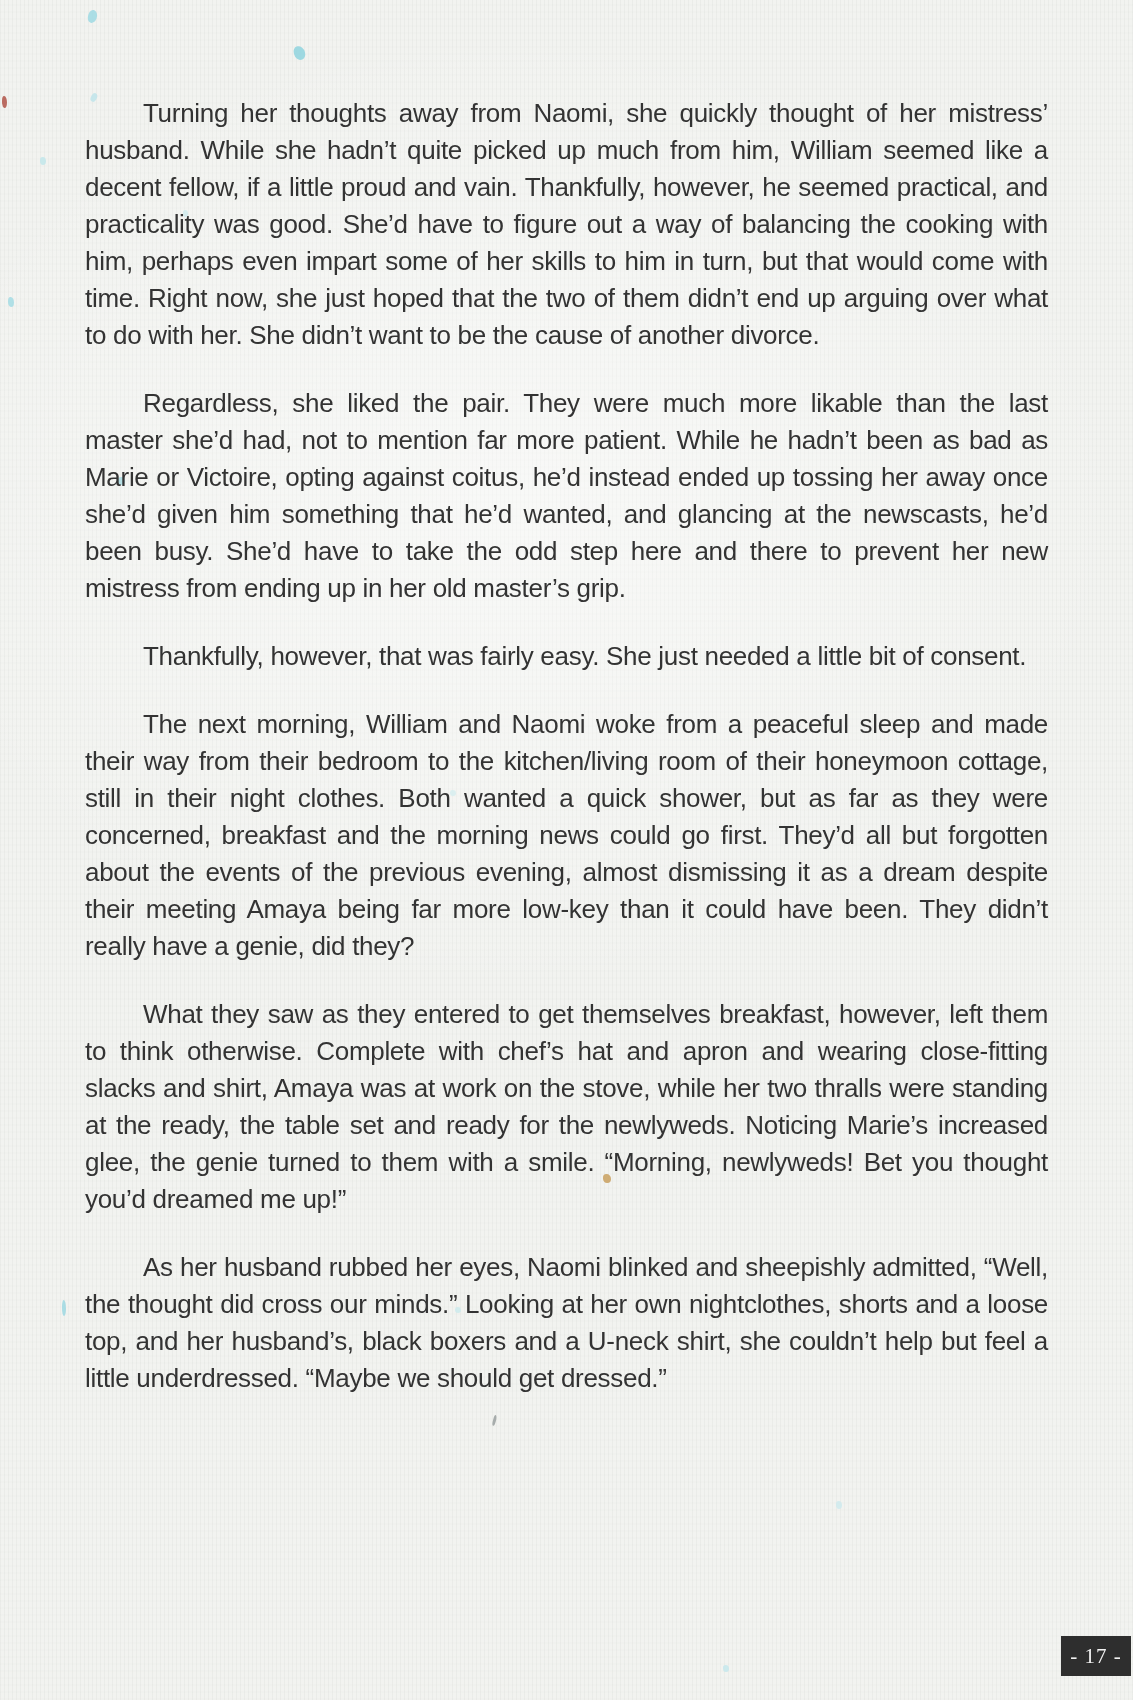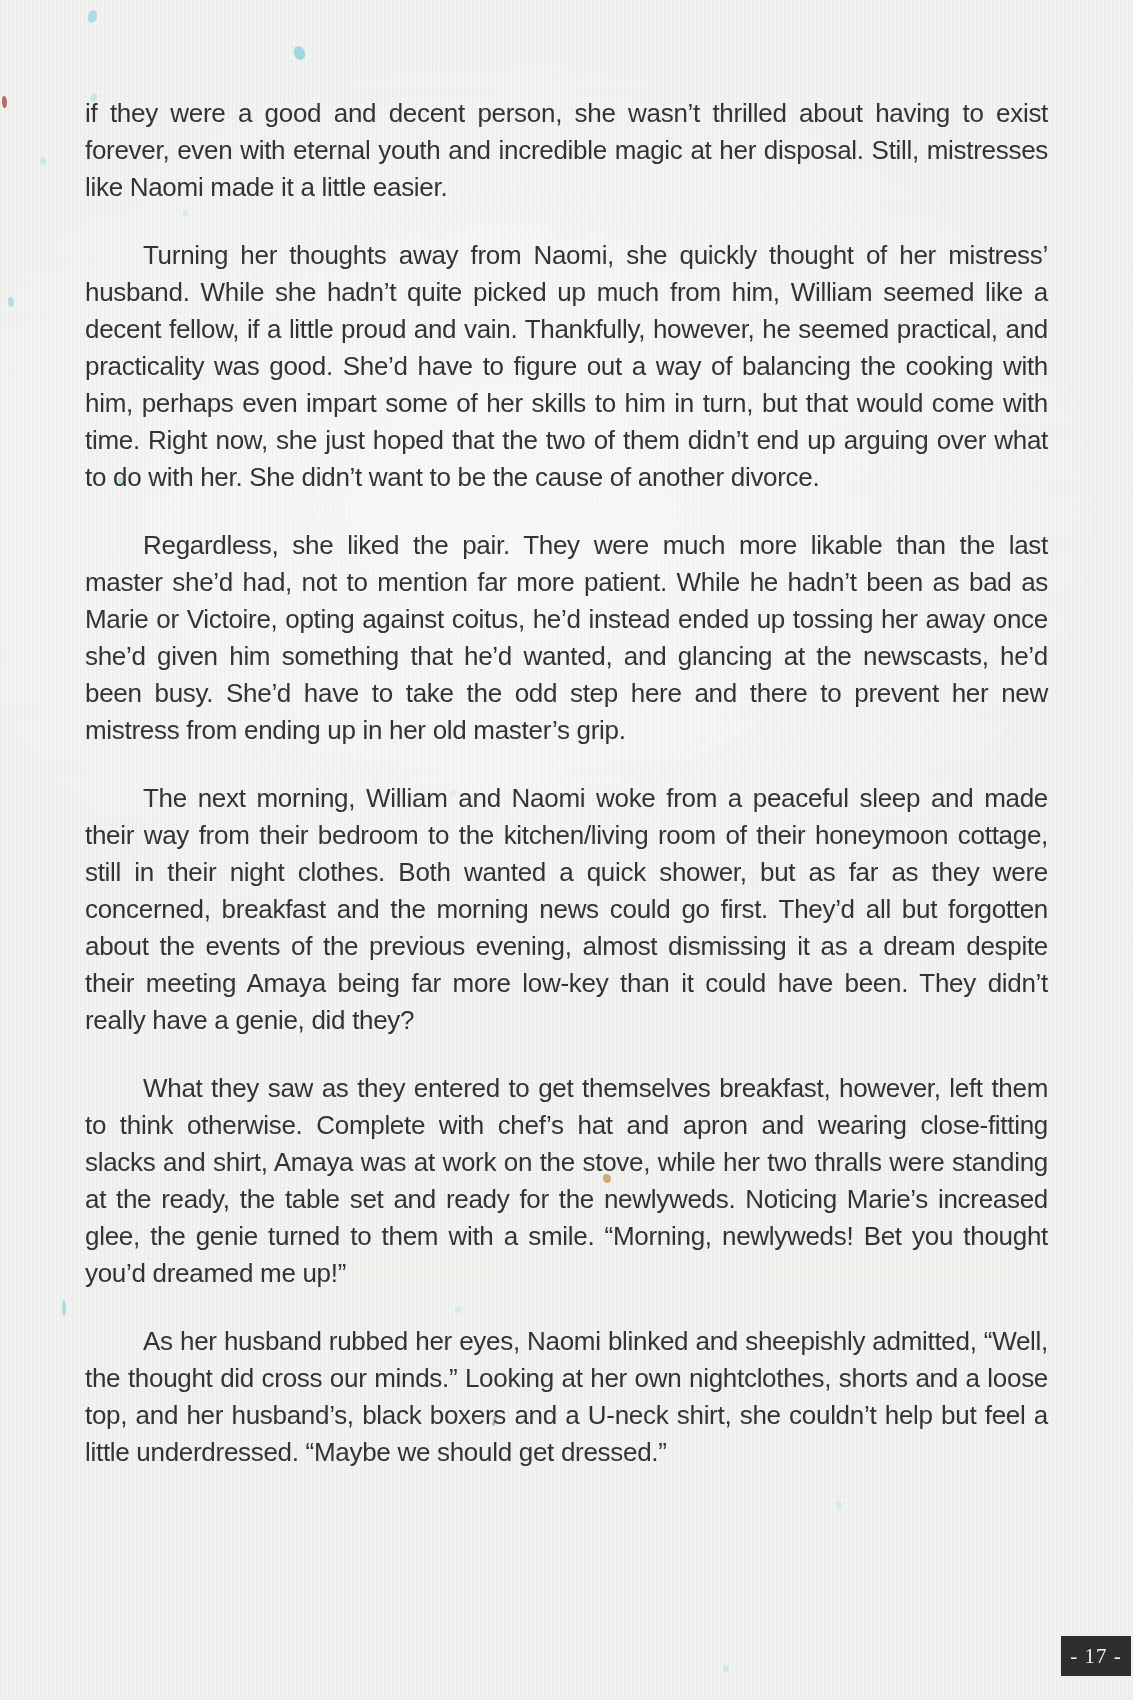--- a/index.html
+++ b/index.html
@@ -88,23 +88,23 @@
       <span class="speckle" style="left: 118px; top: 477px; width: 7px; height: 8px; background: rgb(170, 219, 226); transform: rotate(0deg);"></span>
       <span class="speckle" style="left: 450px; top: 790px; width: 6px; height: 6px; background: rgb(214, 237, 239); transform: rotate(0deg);"></span>
       <span class="speckle" style="left: 603px; top: 1174px; width: 8px; height: 9px; background: rgb(201, 160, 94); transform: rotate(0deg);"></span>
       <span class="speckle" style="left: 62px; top: 1300px; width: 4px; height: 16px; background: rgb(158, 216, 226); transform: rotate(0deg);"></span>
       <span class="speckle" style="left: 455px; top: 1307px; width: 6px; height: 6px; background: rgb(205, 234, 236); transform: rotate(0deg);"></span>
       <span class="speckle" style="left: 493px; top: 1415px; width: 3px; height: 11px; background: rgb(154, 160, 160); transform: rotate(15deg);"></span>
       <span class="speckle" style="left: 836px; top: 1501px; width: 6px; height: 8px; background: rgb(207, 234, 237); transform: rotate(0deg);"></span>
       <span class="speckle" style="left: 723px; top: 1665px; width: 6px; height: 7px; background: rgb(198, 232, 236); transform: rotate(0deg);"></span>
     </div>
   <main class="text-block" id="paragraphs" style="color: rgb(51, 51, 51);">
-      <p class="">if they were a good and decent person, she wasn’t thrilled about having to exist forever, even with eternal youth and incredible magic at her disposal. Still, mistresses like Naomi made it a little easier.</p>
       <p class="indent">Turning her thoughts away from Naomi, she quickly thought of her mistress’ husband. While she hadn’t quite picked up much from him, William seemed like a decent fellow, if a little proud and vain. Thankfully, however, he seemed practical, and practicality was good. She’d have to figure out a way of balancing the cooking with him, perhaps even impart some of her skills to him in turn, but that would come with time. Right now, she just hoped that the two of them didn’t end up arguing over what to do with her. She didn’t want to be the cause of another divorce.</p>
       <p class="indent">Regardless, she liked the pair. They were much more likable than the last master she’d had, not to mention far more patient. While he hadn’t been as bad as Marie or Victoire, opting against coitus, he’d instead ended up tossing her away once she’d given him something that he’d wanted, and glancing at the newscasts, he’d been busy. She’d have to take the odd step here and there to prevent her new mistress from ending up in her old master’s grip.</p>
+      <p class="indent">Thankfully, however, that was fairly easy. She just needed a little bit of consent.</p>
       <p class="indent">The next morning, William and Naomi woke from a peaceful sleep and made their way from their bedroom to the kitchen/living room of their honeymoon cottage, still in their night clothes. Both wanted a quick shower, but as far as they were concerned, breakfast and the morning news could go first. They’d all but forgotten about the events of the previous evening, almost dismissing it as a dream despite their meeting Amaya being far more low-key than it could have been. They didn’t really have a genie, did they?</p>
       <p class="indent">What they saw as they entered to get themselves breakfast, however, left them to think otherwise. Complete with chef’s hat and apron and wearing close-fitting slacks and shirt, Amaya was at work on the stove, while her two thralls were standing at the ready, the table set and ready for the newlyweds. Noticing Marie’s increased glee, the genie turned to them with a smile. “Morning, newlyweds! Bet you thought you’d dreamed me up!”</p>
       <p class="indent">As her husband rubbed her eyes, Naomi blinked and sheepishly admitted, “Well, the thought did cross our minds.” Looking at her own nightclothes, shorts and a loose top, and her husband’s, black boxers and a U-neck shirt, she couldn’t help but feel a little underdressed. “Maybe we should get dressed.”</p>
     </main>
   <div class="page-number-box" style="background: rgb(46, 46, 46); color: rgb(242, 242, 242);">
     <span>- 17 -</span>
   </div>
 </div>
 
 </body></html>

